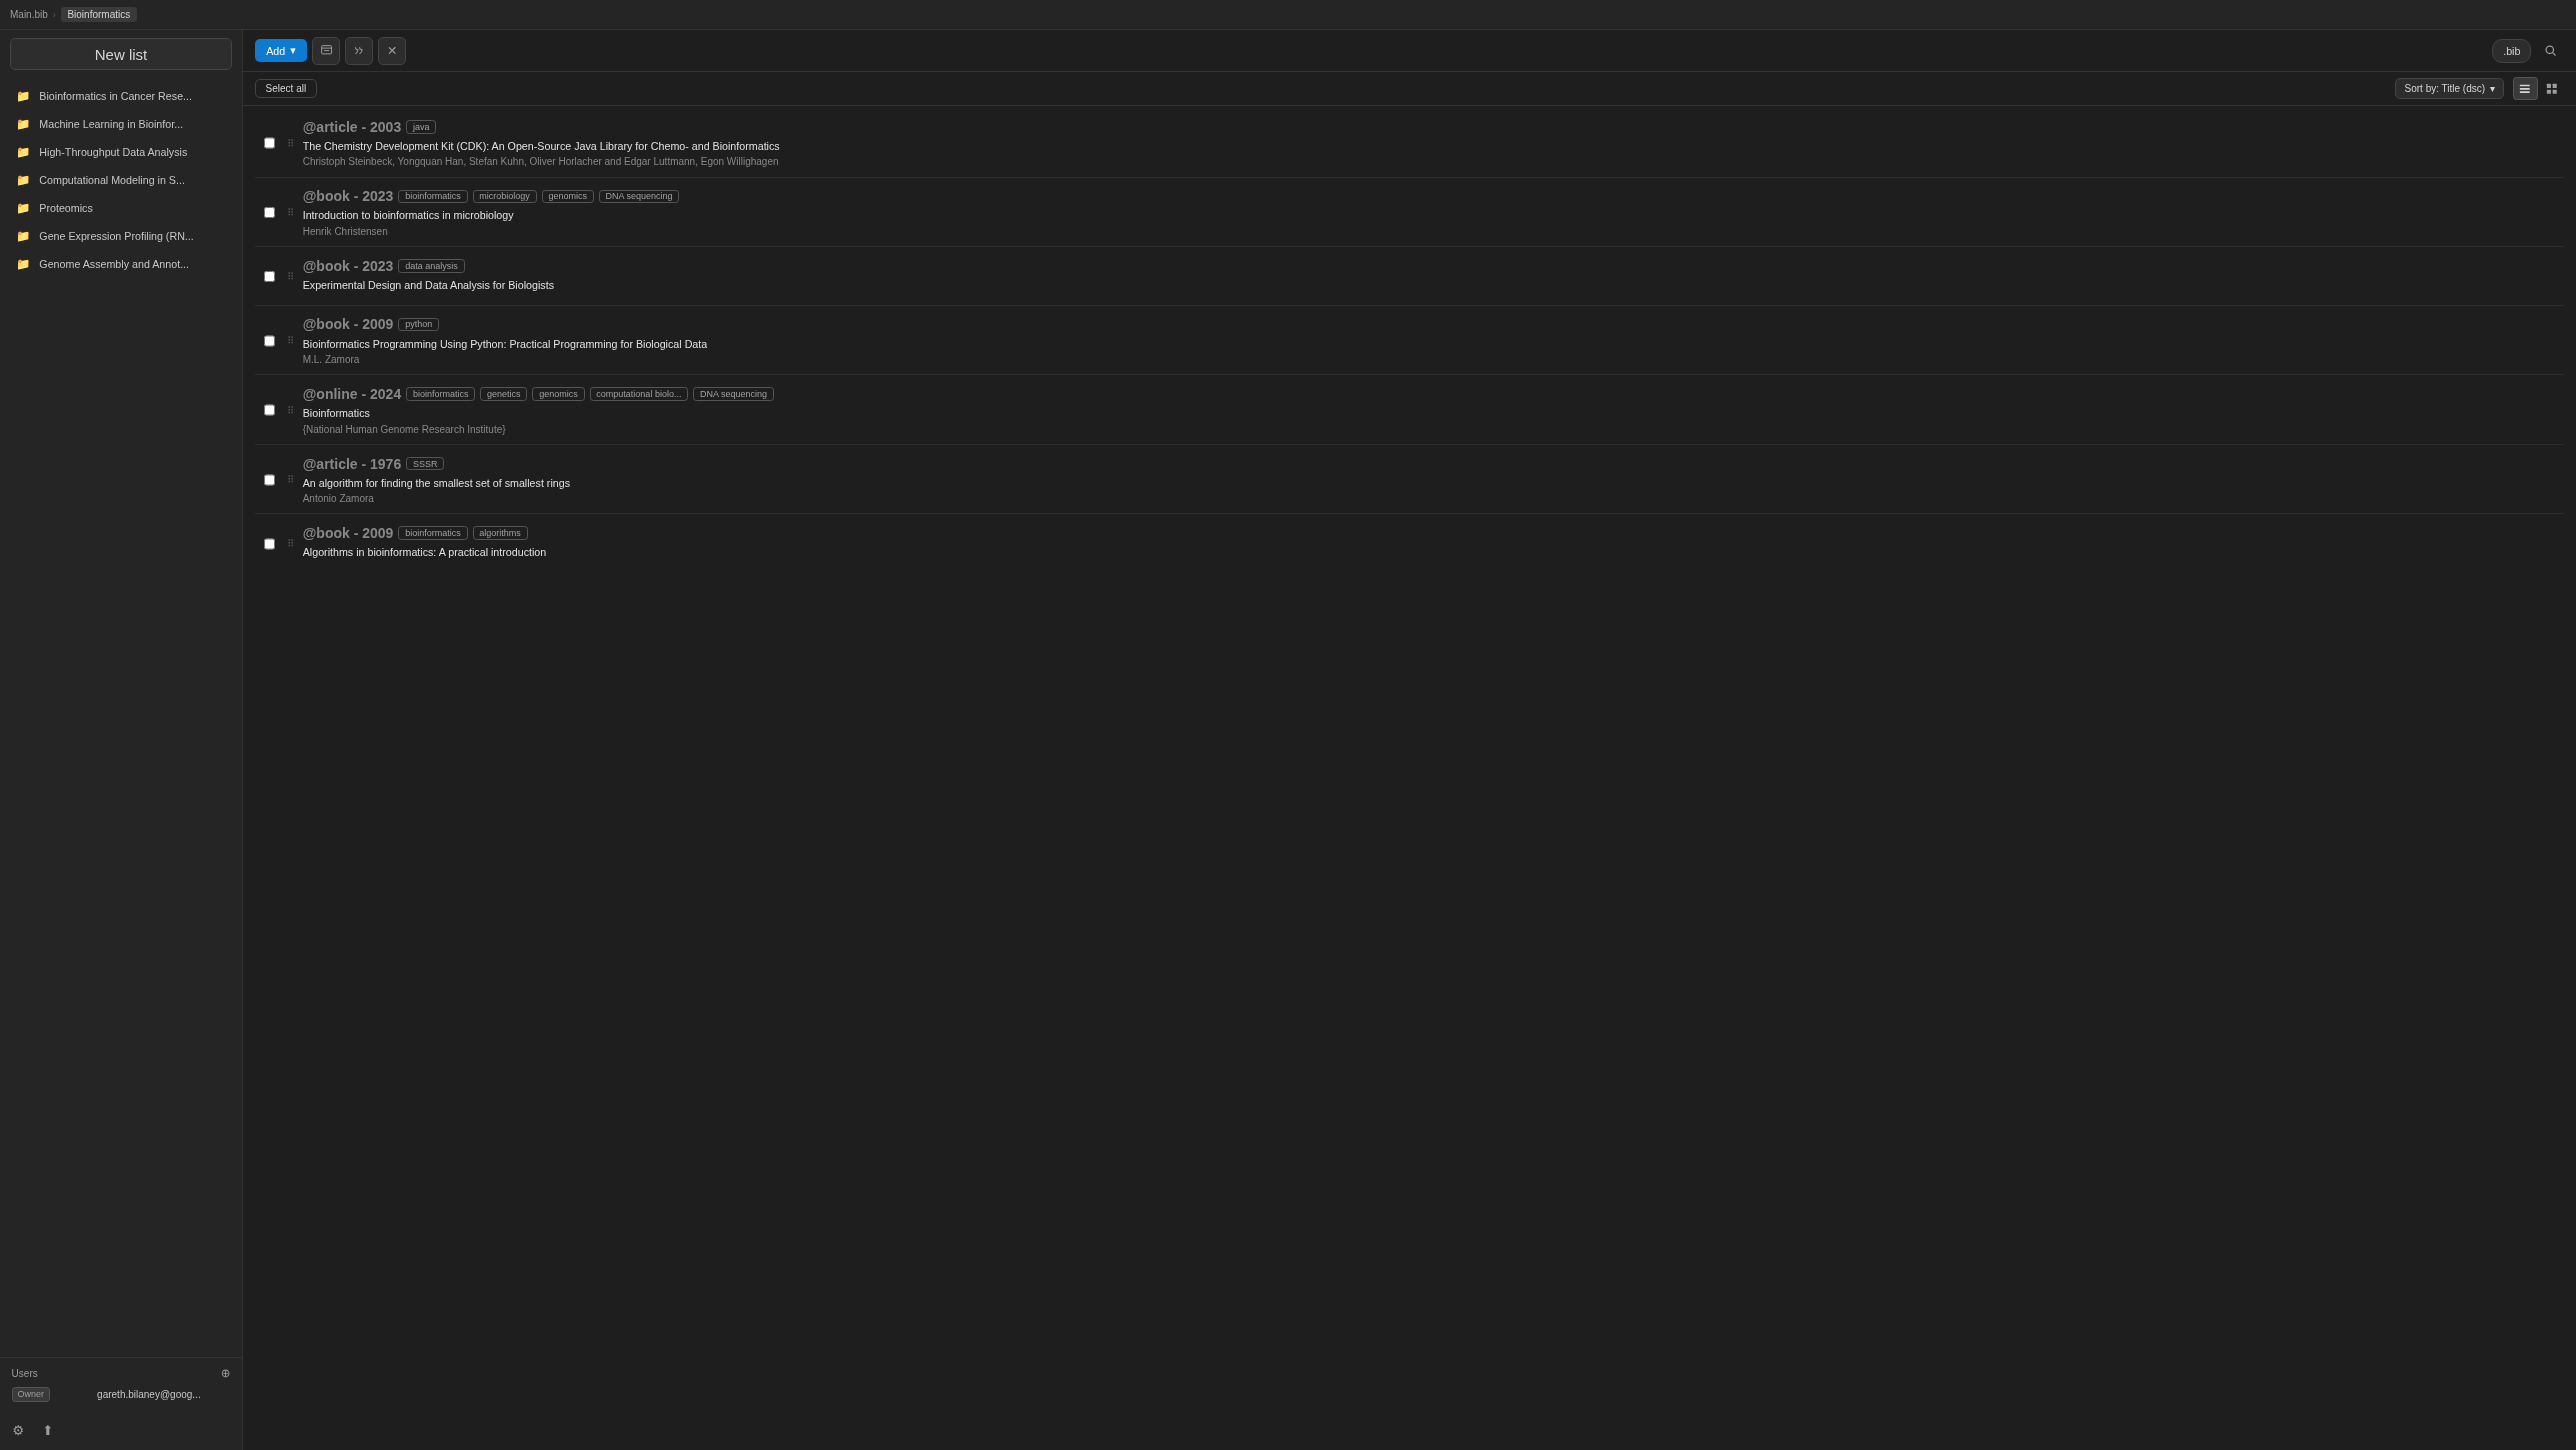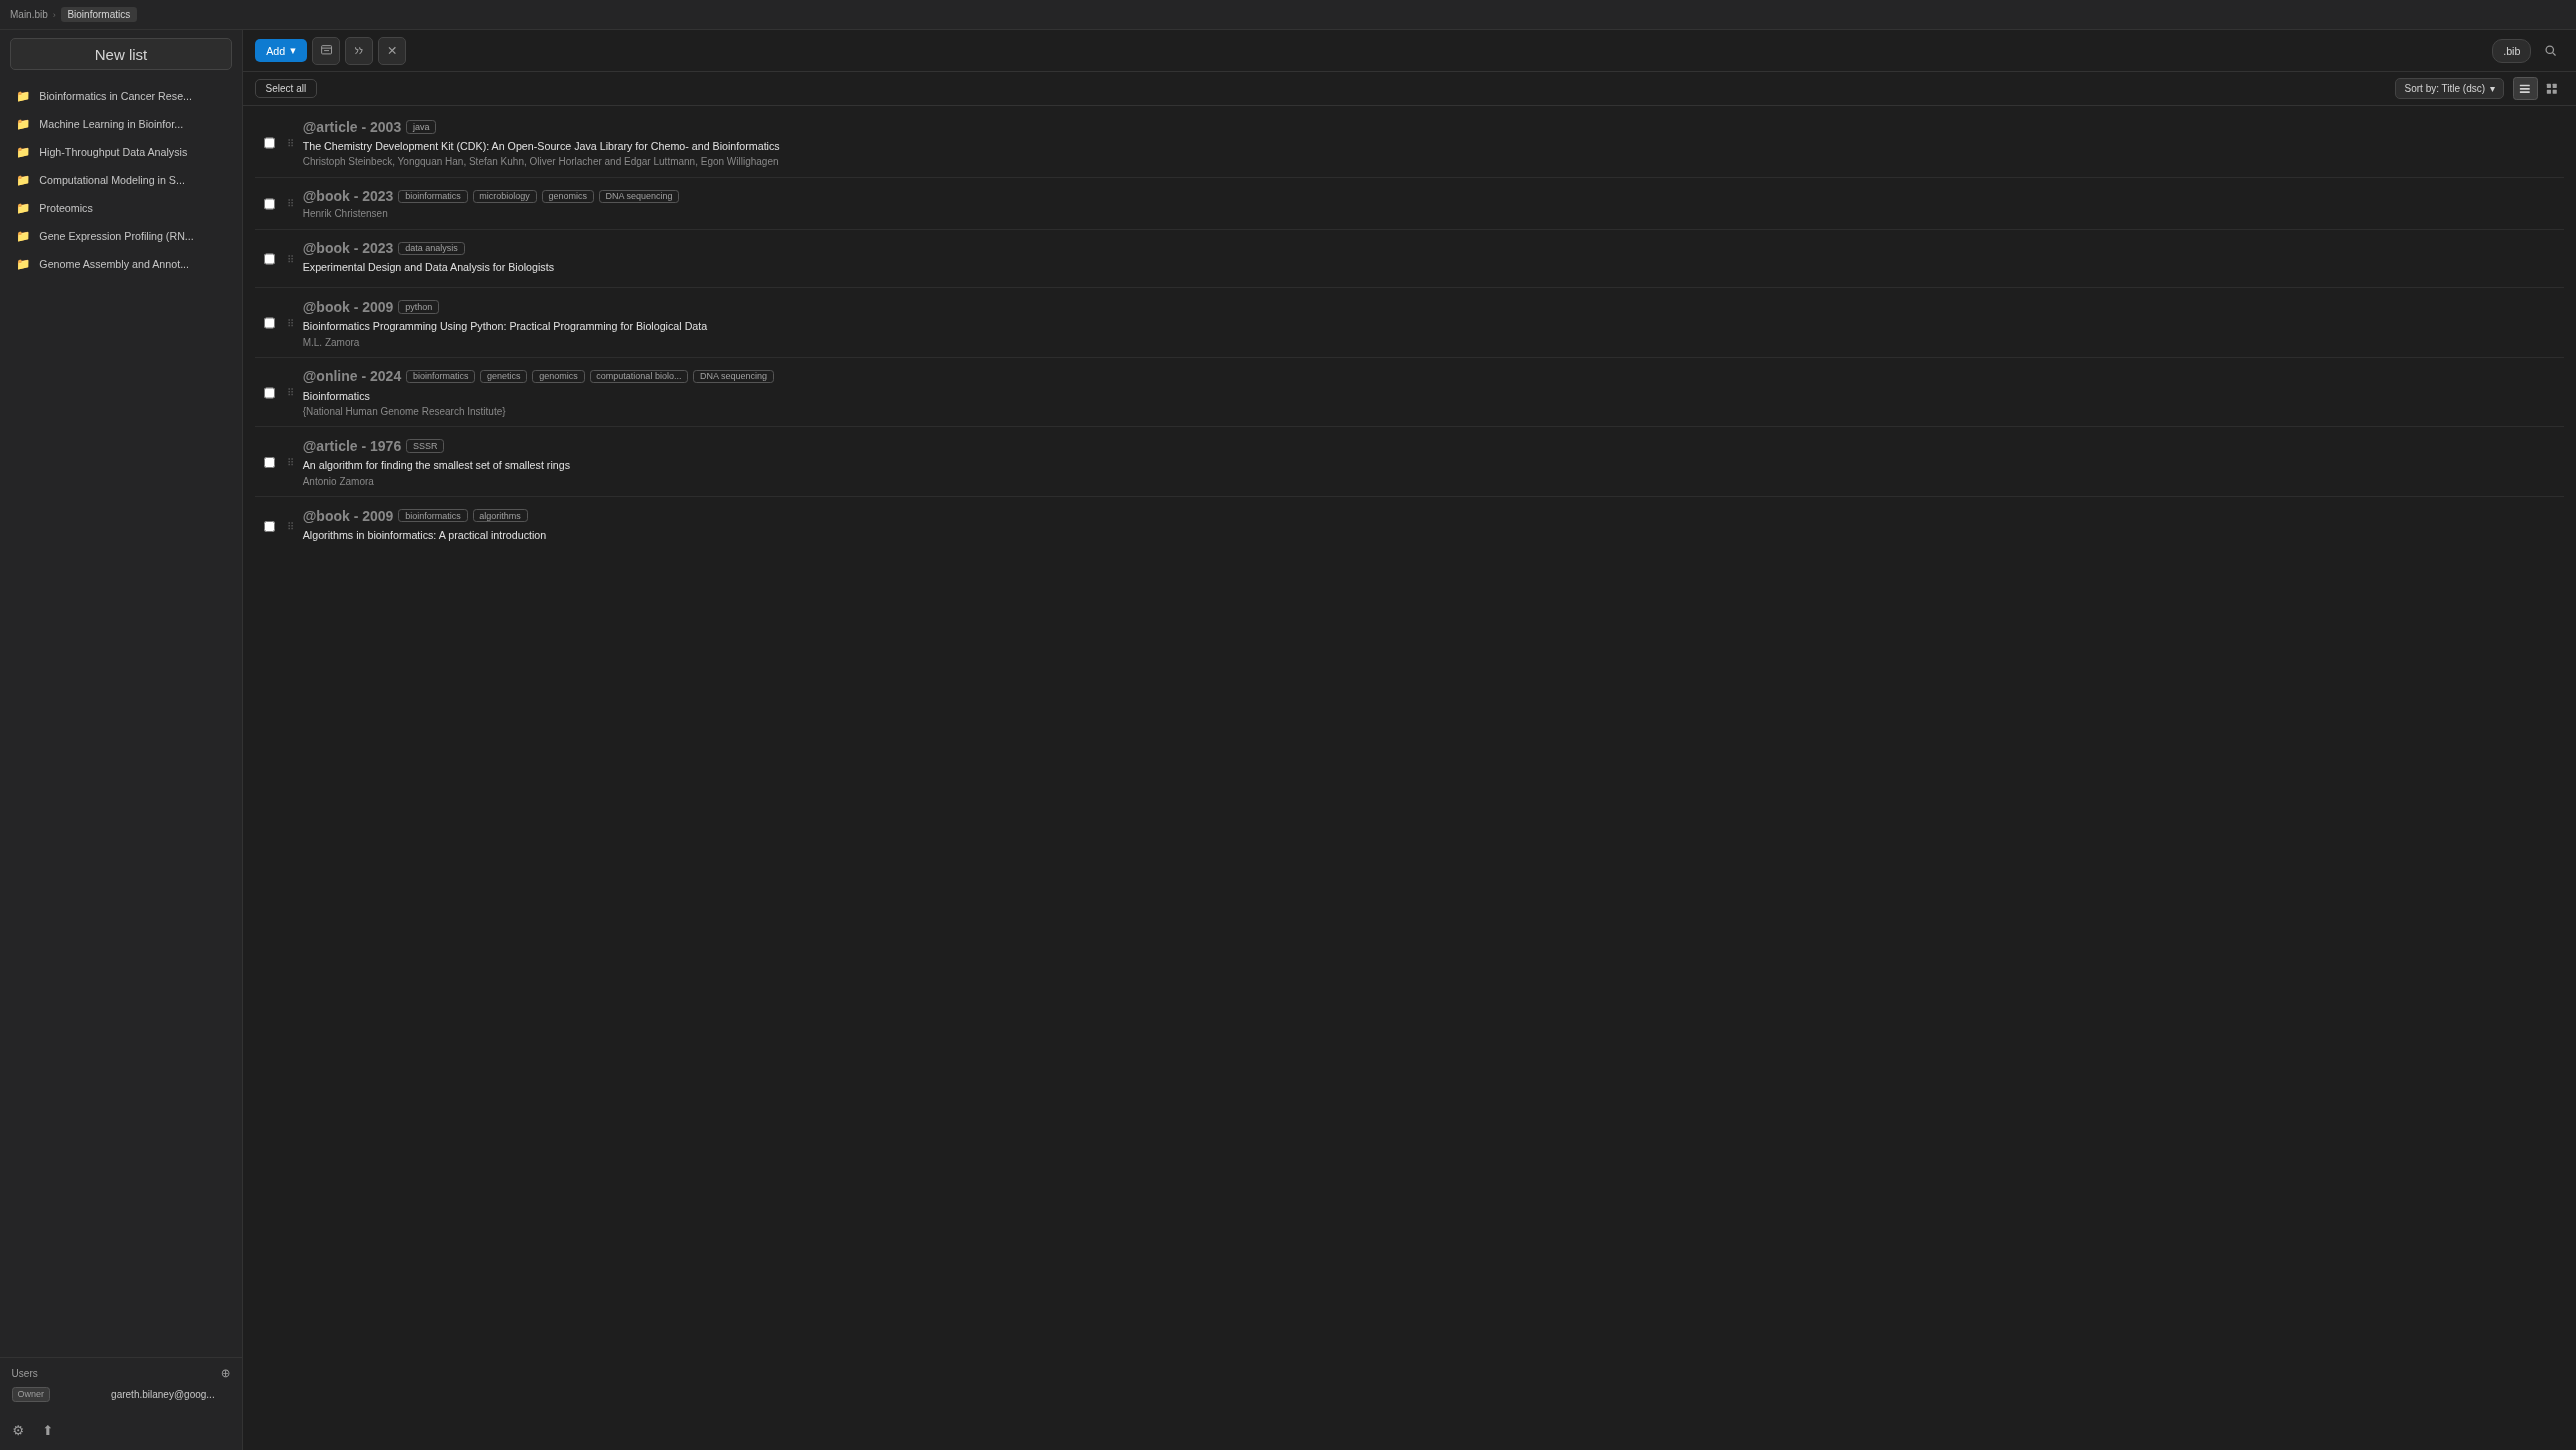--- a/index.html
+++ b/index.html
@@ -110,21 +110,21 @@
       display: flex;
       align-items: center;
       justify-content: space-between;
       margin-bottom: 6.6px;
       color: #9d9d9d;
       font-size: 10px;
     }
     .user-badge {
       display: flex;
       align-items: center;
-      gap: 17px;
+      gap: 3px;
     }
     .owner-tag {
       background: #3a3a3a;
       border: 0.8px solid #555;
       border-radius: 3.3px;
       padding: 1.7px 5px;
       font-size: 9px;
       color: #9d9d9d;
     }
     .user-email {
@@ -519,20 +519,21 @@
         </div>
         <div class="entry-drag">⠿</div>
         <div class="entry-content">
           <div class="entry-meta">
             <span class="entry-type">@book - 2023</span>
             <span class="tag">bioinformatics</span>
                   <span class="tag">microbiology</span>
                   <span class="tag">genomics</span>
                   <span class="tag">DNA sequencing</span>
           </div>
+          <div class="entry-title">Introduction to bioinformatics in microbiology</div>
           <div class="entry-authors">Henrik Christensen</div>
         </div>
       </div>
       <div class="divider"></div>
     </div>
           <div class="entry-group">
       <div class="entry-item">
         <div class="entry-check">
           <input type="checkbox" style="">
         </div>

